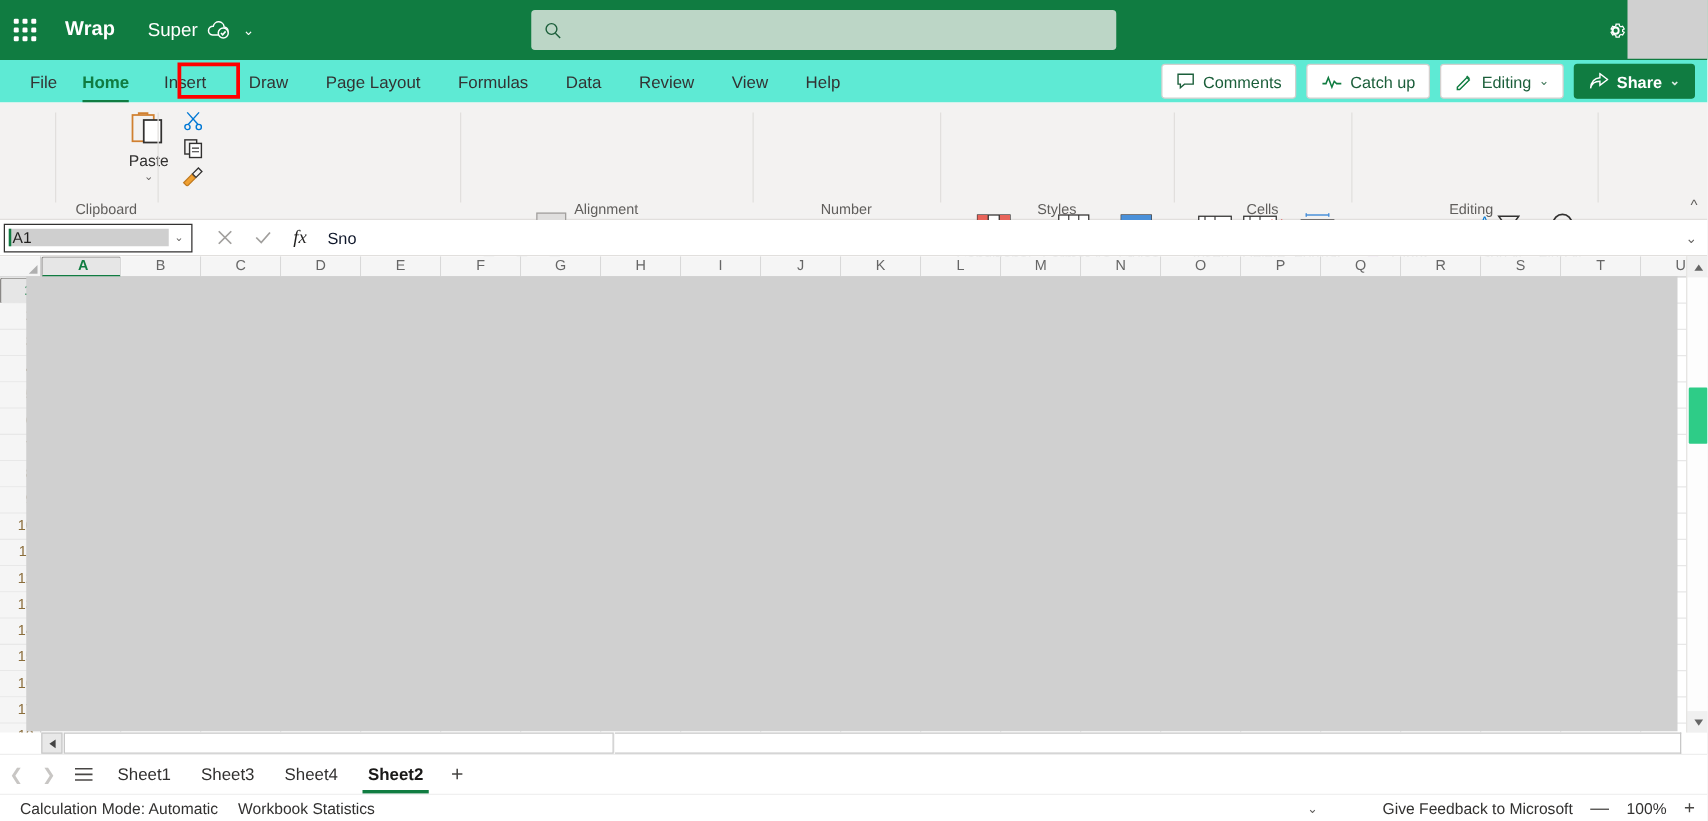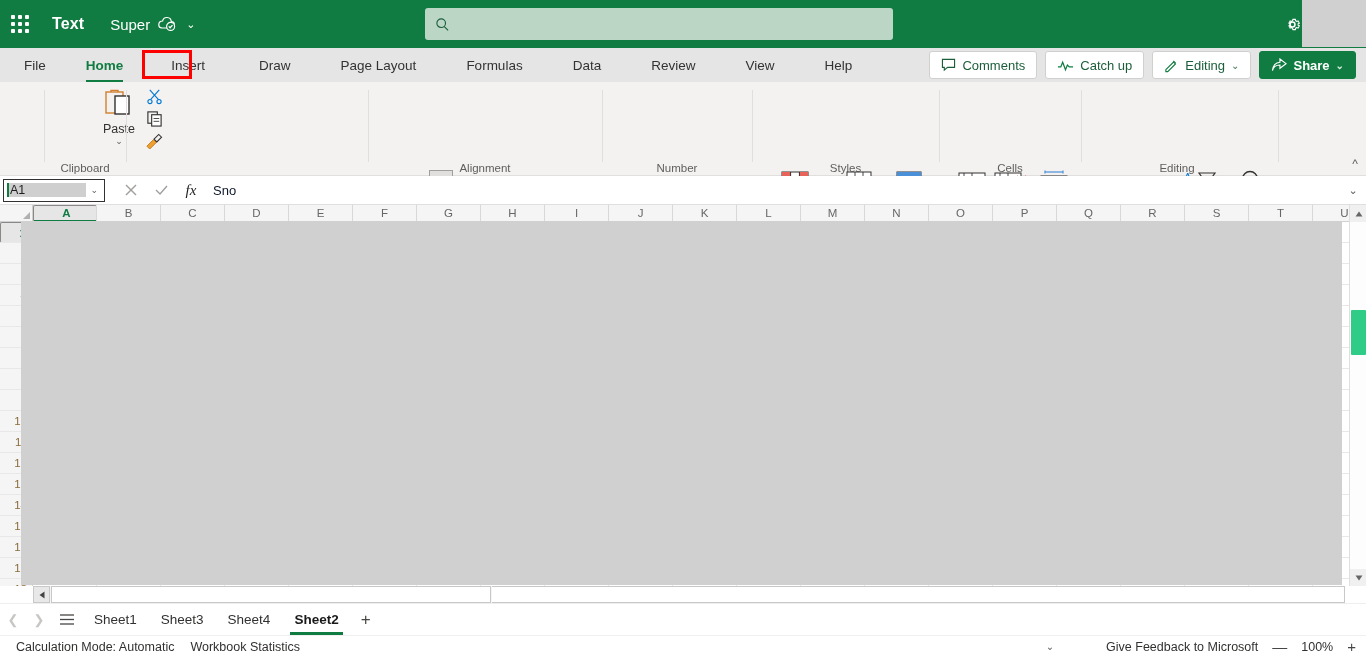--- a/index.html
+++ b/index.html
@@ -49,21 +49,21 @@
     position: absolute; right: 58px; top: 0; width: 32px; height: 48px;
     display: flex; align-items: center; justify-content: center; cursor: pointer;
   }
   .topright-panel {
     position: absolute; right: 0; top: 0; width: 64px; height: 47px; background: #d0d0d0;
   }
 
   
   .tabbar {
     position: absolute; left: 0; top: 48px; width: 1366px; height: 34px;
-    background: #e5e5e5; display: flex; align-items: center; gap: 20px;
+    background: #5eead4; display: flex; align-items: center;
   }
   .tab {
     font-size: 13.5px; color: #333333; padding: 0 10px; height: 30px;
     display: flex; align-items: center; cursor: pointer; position: relative;
   }
   .tab:first-child { margin-left: 14px; }
   .tab.active { color: #107c41; font-weight: bold; }
   .tab.active::after {
     content: ""; position: absolute; left: 10px; right: 10px; bottom: -2px;
     height: 2.5px; background: #107c41;
@@ -159,21 +159,21 @@
   .editrow { display: flex; align-items: center; gap: 6px; cursor: pointer; height: 24px; }
   .editrow .lbl { font-size: 12.5px; color: #323130; }
   .ribbon-collapse { position: absolute; right: 8px; bottom: 4px; cursor: pointer; color: #605e5c; font-size: 12px; }
 
   
   .formulabar {
     position: absolute; left: 0; top: 176px; width: 1366px; height: 29px;
     background: #ffffff; border-bottom: 1px solid #e1dfdd; display: flex; align-items: center;
   }
   .namebox {
-    margin-left: 3px; width: 102px; height: 23px; border: 1px solid #323130; background: #ffffff;
+    margin-left: 3px; width: 151px; height: 23px; border: 1px solid #323130; background: #ffffff;
     display: flex; align-items: center; padding: 0 2px 0 3px;
   }
   .namebox .val {
     font-size: 12.5px; color: #201f1e; background: #cfcfcf; padding: 0 1px; flex: 1;
     border-left: 2px solid #107c41;
   }
   .namebox .arw { font-size: 9px; color: #605e5c; padding: 0 4px; }
   .fb-icons { display: flex; align-items: center; gap: 2px; margin-left: 12px; }
   .fb-icon { width: 28px; height: 24px; display: flex; align-items: center; justify-content: center; cursor: pointer; }
   .fx { font-style: italic; font-family: "Liberation Serif", serif; font-size: 15px; color: #201f1e; }
@@ -279,21 +279,21 @@
           <i></i>
           <i></i>
           <i></i>
           <i></i>
           <i></i>
           <i></i>
           <i></i>
           <i></i>
         </div>
     </div>
-    <div class="app-name">Text</div>
+    <div class="app-name">Wrap</div>
     <div class="file-title">Super</div>
     <div class="saved-icon">
       <svg width="20" height="16" viewBox="0 0 20 16">
         <path d="M5 12h9a3.2 3.2 0 0 0 .3-6.4A4.4 4.4 0 0 0 5.6 5 3.5 3.5 0 0 0 5 12z" fill="none" stroke="#ffffff" stroke-width="1.2"></path>
         <circle cx="13.6" cy="10.4" r="4" fill="#107c41" stroke="#ffffff" stroke-width="1.2"></circle>
         <path d="M11.8 10.4l1.3 1.4 2.4-2.7" fill="none" stroke="#ffffff" stroke-width="1.3"></path>
       </svg>
     </div>
     <div class="title-chevron">⌄</div>
 

